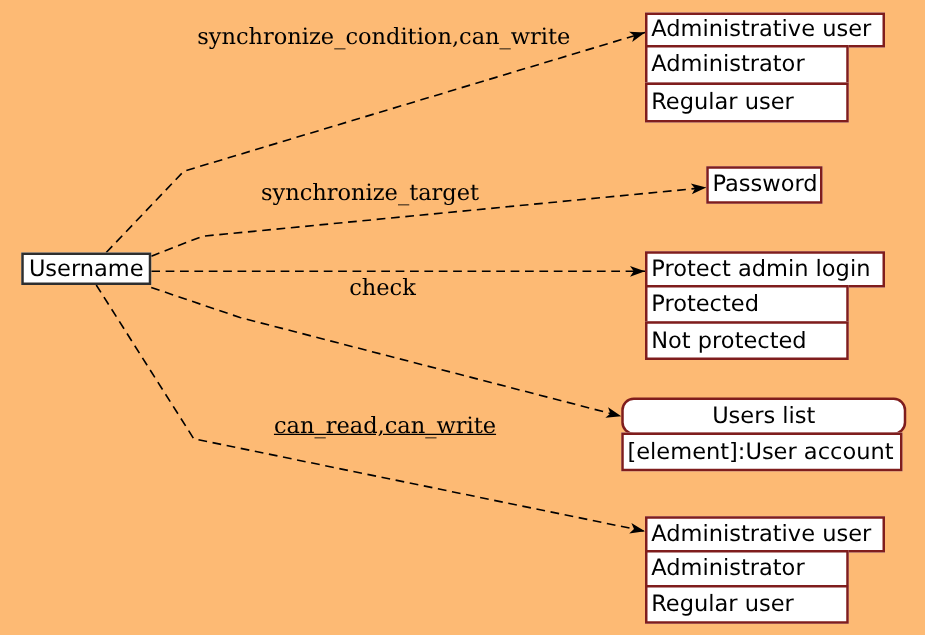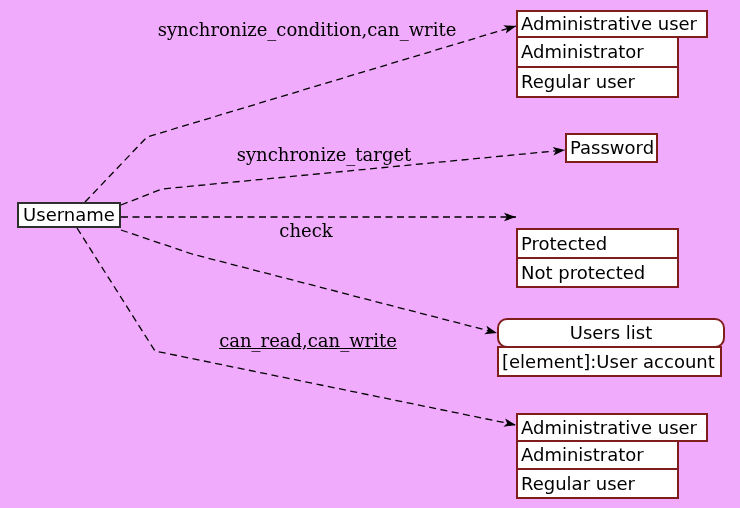--- a/index.html
+++ b/index.html
@@ -1,31 +1,31 @@
 <!DOCTYPE html>
 <html><head>
 <meta charset="utf-8">
 <style>
   html,body{margin:0;padding:0;background:#ffffff;}
   .canvas{
-    position:relative;width:740px;height:508px;background:#f0abfc;
+    position:relative;width:740px;height:508px;background:#fdba74;
     font-family:"DejaVu Sans",sans-serif;color:#000;overflow:hidden;
   }
   .edges-layer{position:absolute;left:0;top:0;width:740px;height:508px;}
   .edge{fill:none;stroke:#000000;stroke-width:1.3;stroke-dasharray:7 4.5;}
   .arrowhead{fill:#000000;stroke:none;}
   .cell{
     position:absolute;box-sizing:border-box;border:2px solid #7f1d1d;background:#ffffff;
     display:flex;align-items:center;padding:0 3px;font-size:18px;line-height:1;
     white-space:nowrap;overflow:visible;
   }
   .cell.center{justify-content:center;}
   .username-node{
     position:absolute;box-sizing:border-box;border:2px solid #2e2e2e;background:#ffffff;
-    display:flex;justify-content:center;font-size:18px;white-space:nowrap;
+    display:flex;align-items:center;justify-content:center;font-size:18px;white-space:nowrap;
   }
   .elabel{
     position:absolute;transform:translateX(-50%);
     font-family:"DejaVu Serif",serif;font-size:18px;line-height:22px;
     white-space:nowrap;color:#000;text-align:center;
   }
 </style>
 </head>
 <body>
 
@@ -38,34 +38,35 @@
     <polyline class="edge" points="121,230 192,254 497,333"></polyline>
     <polyline class="edge" points="77,228 155,351 516,425"></polyline>
   <polygon points="516,26 505.74732601132513,33.57447530076832 507.3814943386262,28.592558613583975 503.26999222501155,25.339014335455616" class="arrowhead"></polygon>
       <polygon points="565,150 553.4699938752352,155.43589539661008 556.0418498780023,150.86691775374172 552.6416057994376,146.87588528003448" class="arrowhead"></polygon>
       <polygon points="516,217 504,221.3 507,217 504,212.7" class="arrowhead"></polygon>
       <polygon points="497,333 484.30516217986894,334.15372991664816 488.28751410949326,330.7433233267212 486.4615421121131,325.82846562127503" class="arrowhead"></polygon>
       <polygon points="516,425 503.380953404731,426.80268217565634 507.1833292357255,423.19270460787726 505.10792455720383,418.37786344534965" class="arrowhead"></polygon>
     </svg>
 
   <div class="elabel" style="left:307px;top:19px;">synchronize_condition,can_write</div>
-  <div class="elabel" style="left:324px;top:144px;">synchronize_target</div>
+  <div class="elabel" style="left:296px;top:144px;">synchronize_target</div>
   <div class="elabel" style="left:306px;top:220px;">check</div>
   <div class="elabel" style="left:308px;top:330px;text-decoration:underline;">can_read,can_write</div>
 
   <div class="username-node" style="left:17px;top:202px;width:104px;height:26px;">
     <span>Username</span>
   </div>
 
   <div class="cell" style="left:516px;top:10px;width:192px;height:28px;">Administrative user</div>
   <div class="cell" style="left:516px;top:36px;width:163px;height:32px;">Administrator</div>
   <div class="cell" style="left:516px;top:66px;width:163px;height:32px;">Regular user</div>
 
   <div class="cell" style="left:565px;top:133px;width:93px;height:30px;">Password</div>
 
+  <div class="cell" style="left:516px;top:201px;width:192px;height:29px;">Protect admin login</div>
   <div class="cell" style="left:516px;top:228px;width:163px;height:31px;">Protected</div>
   <div class="cell" style="left:516px;top:257px;width:163px;height:31px;">Not protected</div>
 
   <div class="cell center" style="left:497px;top:318px;width:228px;height:30px;border-radius:10px;">Users list</div>
   <div class="cell" style="left:497px;top:346px;width:225px;height:31px;">[element]:User account</div>
 
   <div class="cell" style="left:516px;top:413px;width:192px;height:29px;">Administrative user</div>
   <div class="cell" style="left:516px;top:440px;width:163px;height:30px;">Administrator</div>
   <div class="cell" style="left:516px;top:468px;width:163px;height:31px;">Regular user</div>
 

